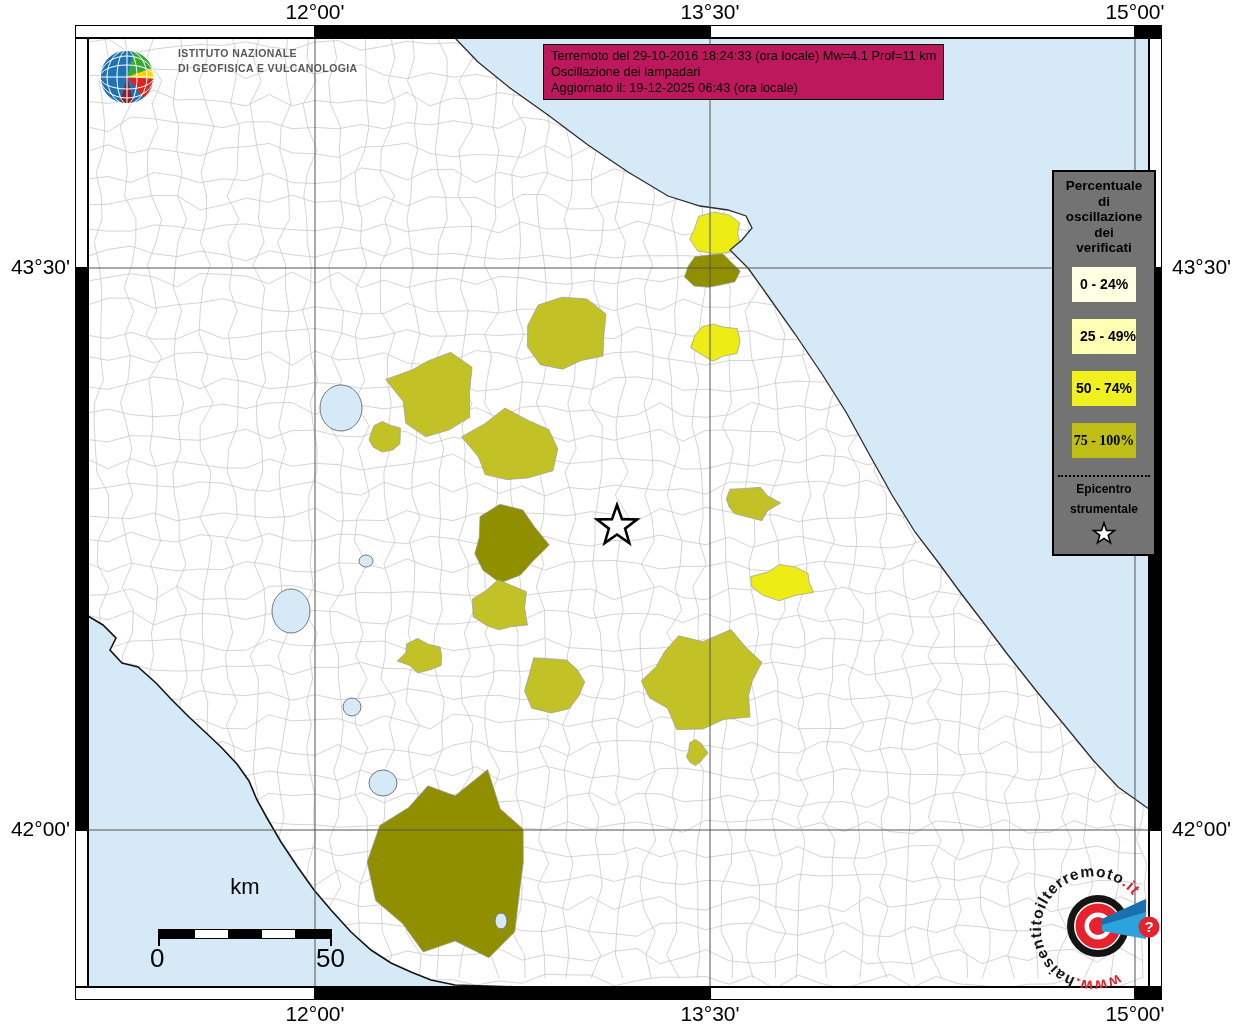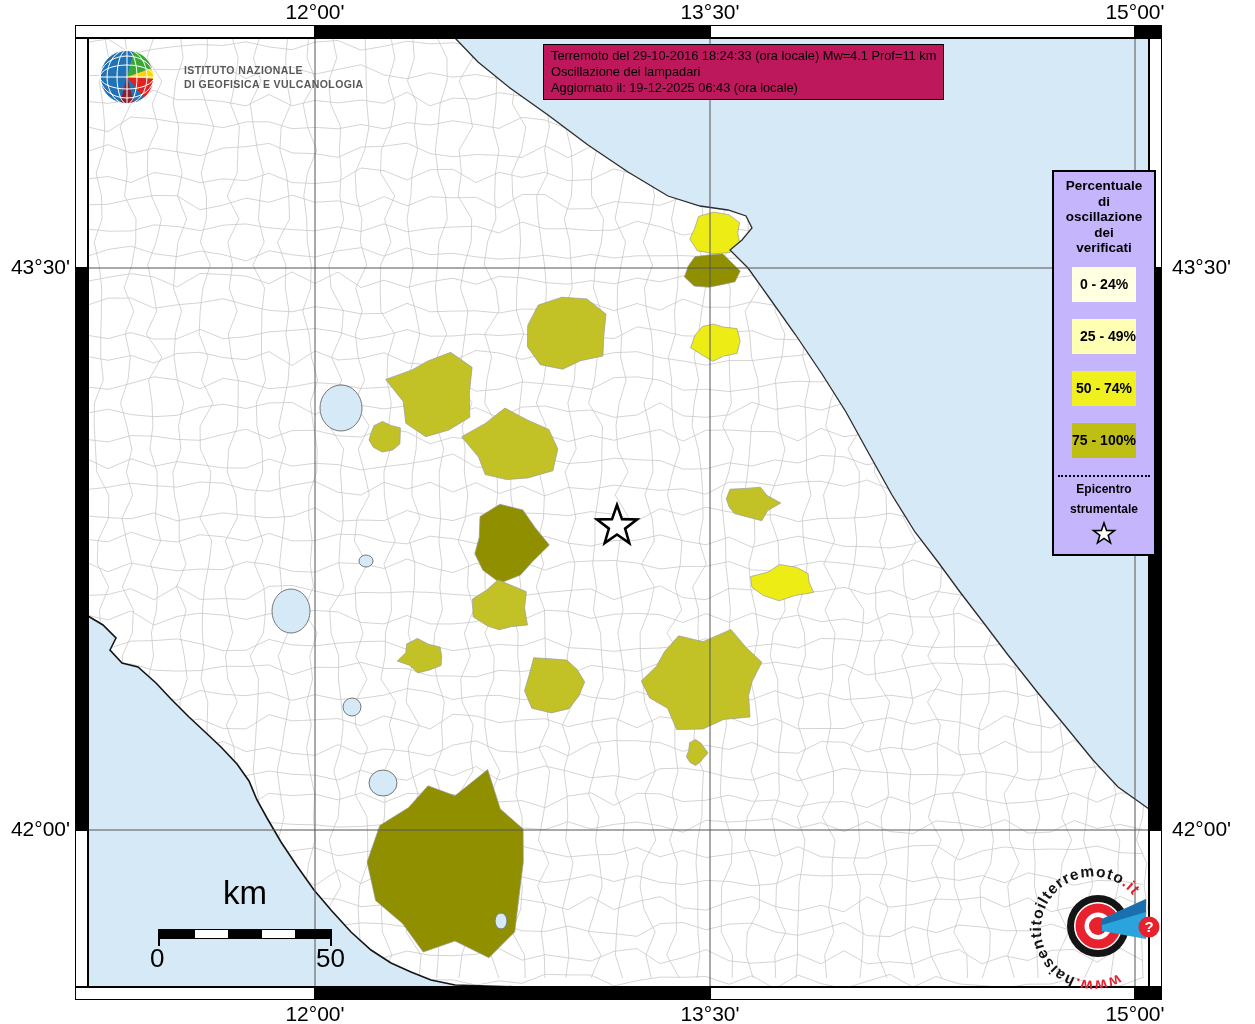--- a/index.html
+++ b/index.html
@@ -6,30 +6,30 @@
   body{width:1255px;height:1024px;position:relative;background:#fff;overflow:hidden;
        font-family:"Liberation Sans",sans-serif;color:#000}
   #map-svg{position:absolute;left:0;top:0;z-index:1}
   .band{position:absolute;box-sizing:border-box;border:1px solid #000;z-index:2}
   .outline{position:absolute;box-sizing:border-box;border:1px solid #000;z-index:2;pointer-events:none}
   .axis-label{position:absolute;font-size:21px;z-index:2;white-space:nowrap}
   .axis-label.center{transform:translateX(-50%)}
   .axis-label.leftside{width:70px;text-align:right}
   #title-box{position:absolute;left:543px;top:44px;background:#be185d;border:1px solid #000;z-index:4;
              font-size:12.8px;line-height:15.8px;padding:3px 7px 4px;white-space:nowrap}
-  #ingv{position:absolute;left:96px;top:46px;z-index:3;display:flex;align-items:center;gap:26px}
+  #ingv{position:absolute;left:96px;top:46px;z-index:3;display:flex;align-items:flex-start;gap:20px}
   .ingv-text{font-weight:bold;color:#57585a;font-size:10.5px;letter-spacing:.4px;line-height:14.5px}
-  #legend{position:absolute;left:1052px;top:170px;width:100px;background:#c4b5fd;border:2px solid #000;
+  #legend{position:absolute;left:1052px;top:170px;width:100px;background:#737373;border:2px solid #000;
           z-index:4;text-align:center;padding-top:6px;padding-bottom:4px}
   .lg-title{font-weight:bold;font-size:13.5px;line-height:15.5px}
   .swatch{width:64px;height:35px;margin:11px auto 17px;font-weight:bold;font-size:14px;line-height:35px}
   .lg-sep{margin:13px 4px 0;border-top:2px dotted #000}
   .lg-epi{font-weight:bold;font-size:12px;line-height:16px;margin-top:4px}
   #legend-star-wrap{margin:3px auto 2px;width:30px;height:28px}
-  #scalebar-km{position:absolute;left:160px;top:874px;width:170px;text-align:center;font-size:33px;z-index:3}
+  #scalebar-km{position:absolute;left:160px;top:874px;width:170px;text-align:center;font-size:22px;z-index:3}
   #scalebar-bar{position:absolute;left:160px;top:929px;width:170px;height:10px;box-sizing:border-box;
                 border:1.5px solid #000;display:flex;z-index:3}
   #scalebar-bar div{height:100%}
   .sb-tick{position:absolute;width:2px;height:17px;background:#000;z-index:3}
   .sb-num{position:absolute;font-size:26px;z-index:3}
   #hsit{position:absolute;left:1015px;top:842px;z-index:5}
   #hsit text{font-weight:bold;font-size:15.5px;letter-spacing:1px;font-family:"Liberation Sans",sans-serif}
   #hsit .badge-q{font-size:15px;letter-spacing:0}
 </style>
 </head>
@@ -223,21 +223,21 @@
 
 <div id="legend">
   <div class="lg-title">Percentuale</div>
   <div class="lg-title">di</div>
   <div class="lg-title">oscillazione</div>
   <div class="lg-title">dei</div>
   <div class="lg-title">verificati</div>
   <div class="swatch" style="background: rgb(255, 255, 225);">0 - 24%</div>
   <div class="swatch" style="background: rgb(255, 255, 179); text-align: right;">25 - 49%</div>
   <div class="swatch" style="background: rgb(240, 240, 31);">50 - 74%</div>
-  <div class="swatch" style="background: rgb(190, 190, 20);">75 - 100%</div>
+  <div class="swatch" style="background: rgb(190, 190, 20); font-family: Liberation Serif, serif;">75 - 100%</div>
   <div class="lg-sep"></div>
   <div class="lg-epi">Epicentro</div>
   <div class="lg-epi">strumentale</div>
   <div id="legend-star-wrap">
     <svg id="legend-star" width="30" height="28" viewBox="0 0 30 28">
         <path d="M15.0,3.0L17.6,10.4L25.5,10.6L19.2,15.4L21.5,22.9L15.0,18.4L8.5,22.9L10.8,15.4L4.5,10.6L12.4,10.4Z" fill="#fff" stroke="#000" stroke-width="1.6"></path>
       </svg>
   </div>
 </div>
 

